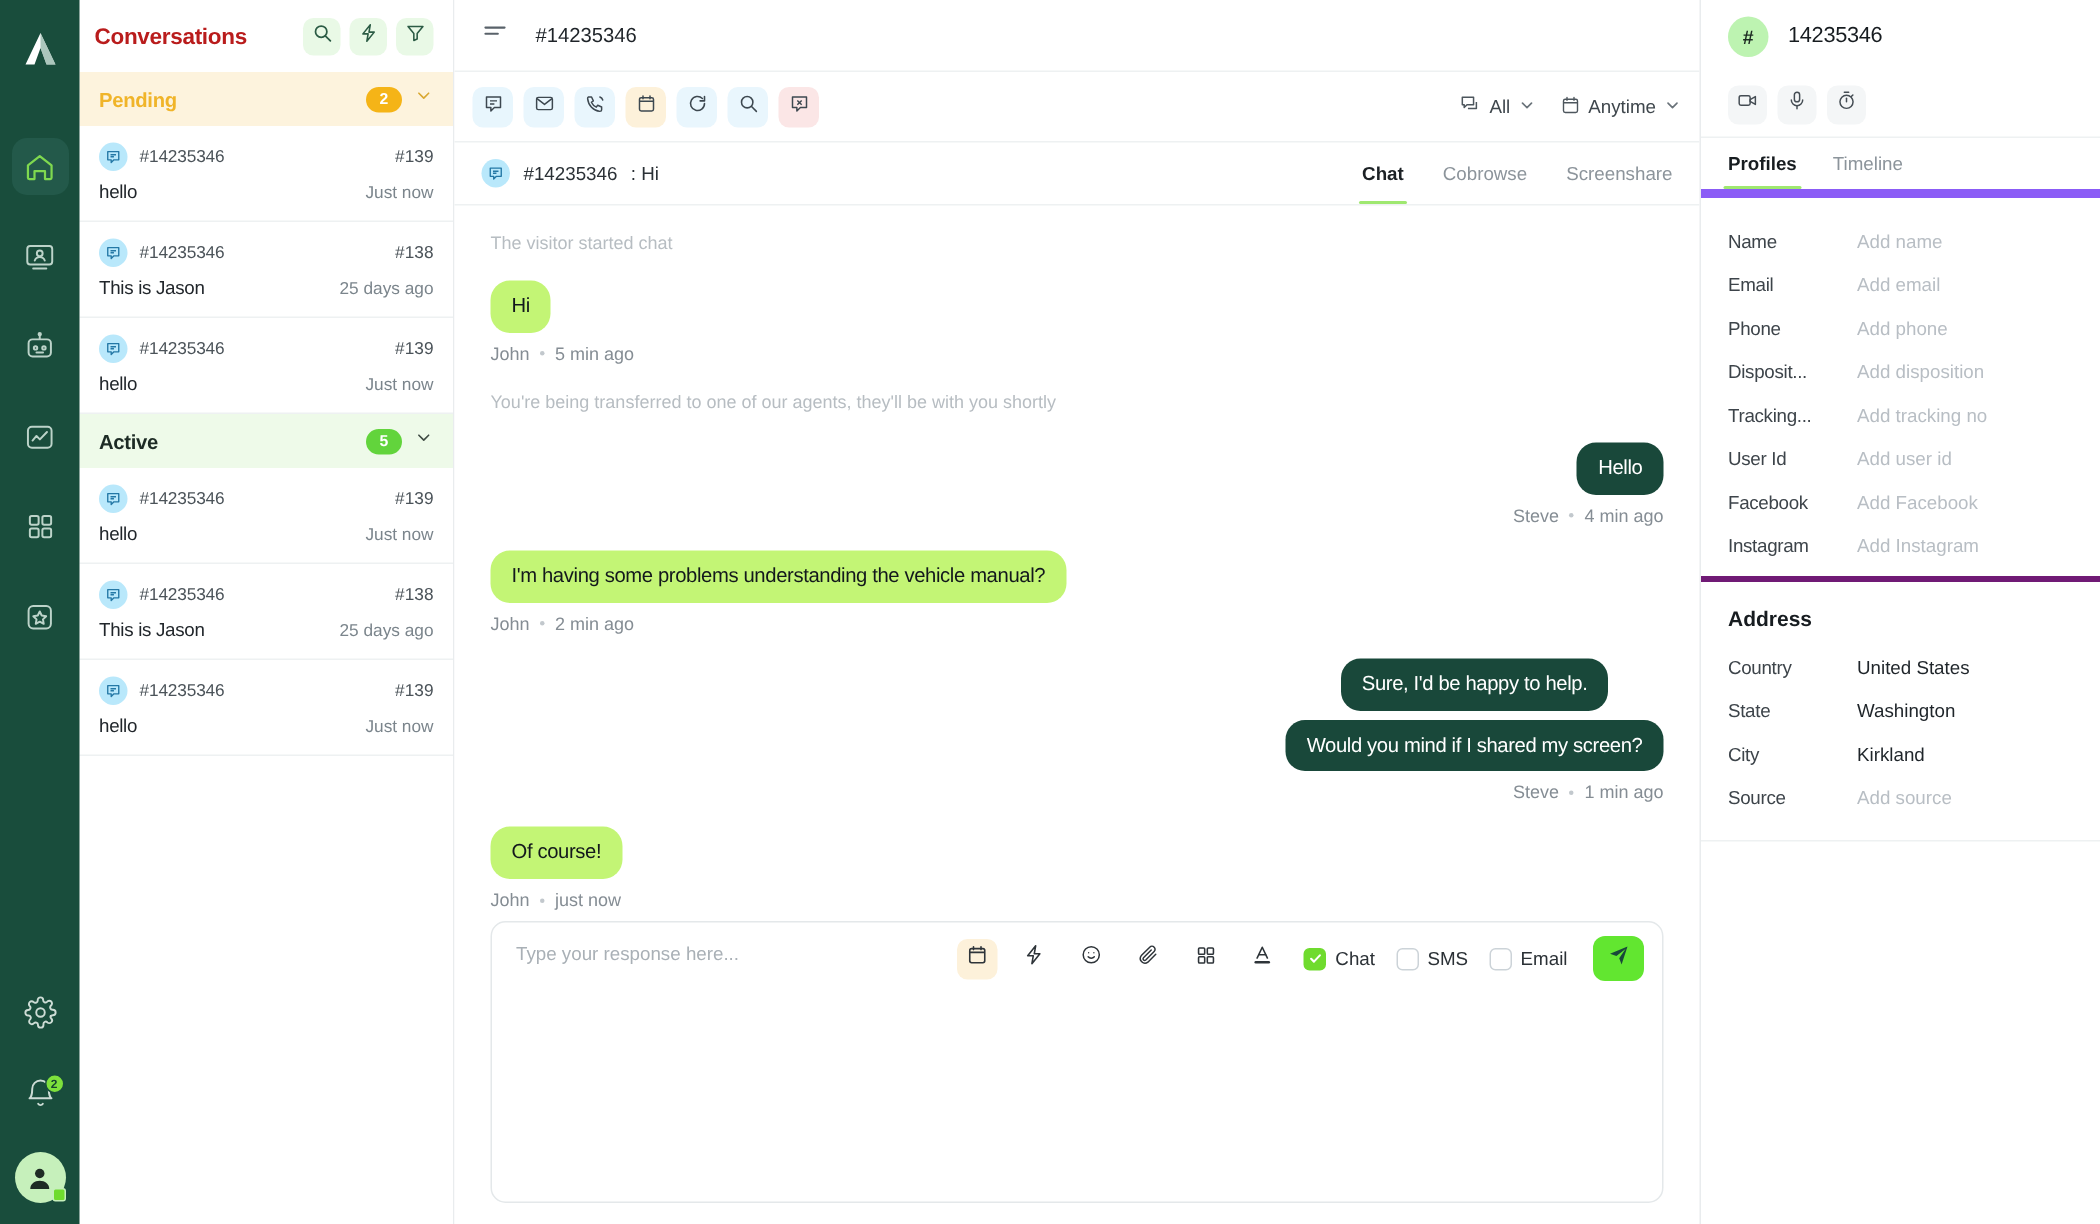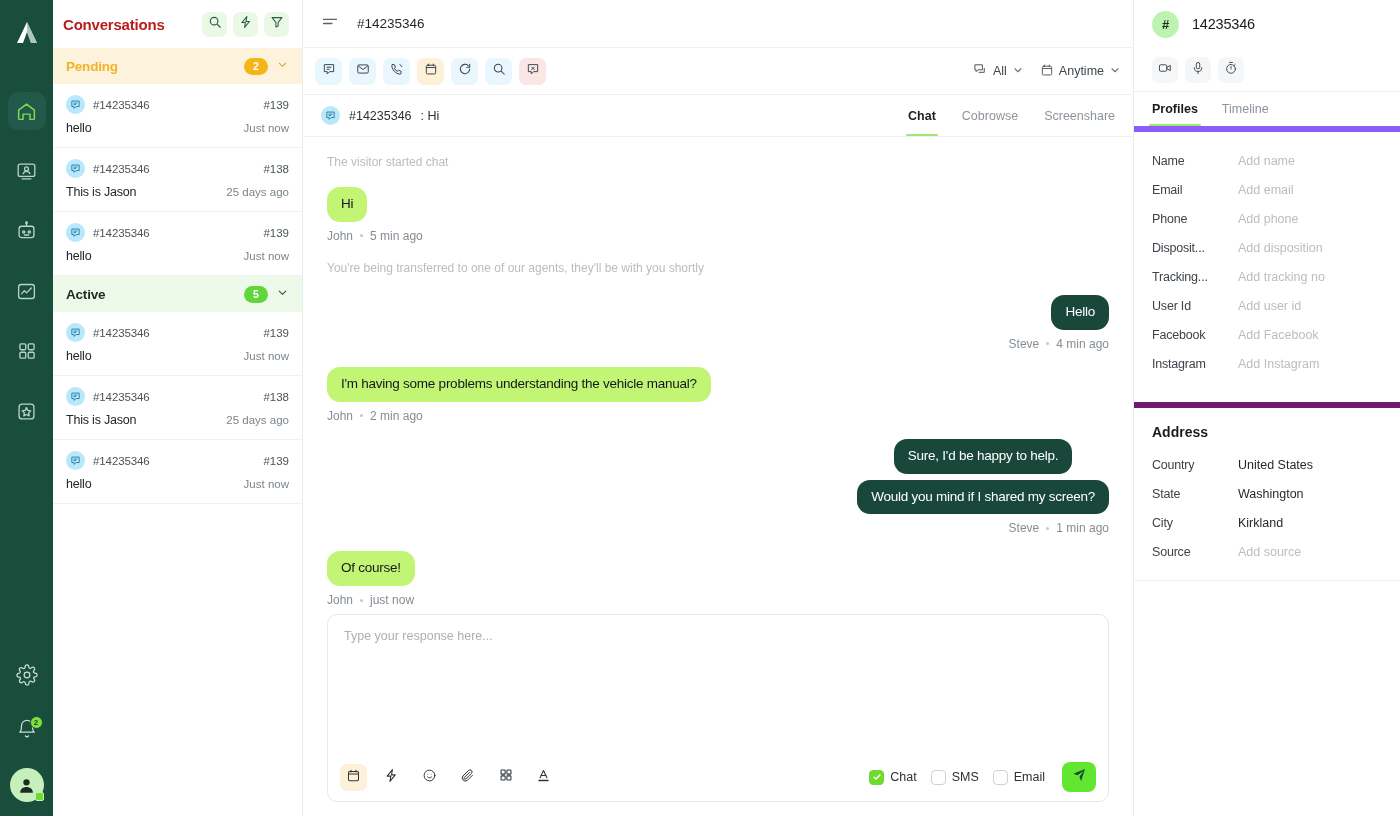--- a/index.html
+++ b/index.html
@@ -150,21 +150,21 @@
   .bubble.in { background: #c3f575; color: #13181c; font-weight: 500; }
   .bubble.out { background: #19483a; color: #ffffff; font-weight: 500; }
   .meta { font-size: 12px; color: #858d94; margin-top: 7px; display: flex; align-items: center; gap: 7px; }
   .meta .dot { width: 3px; height: 3px; border-radius: 50%; background: #c2c8cd; display: inline-block; }
   .bubble-stack { display: flex; flex-direction: column; align-items: center; gap: 6px; }
 
   
   .composer-wrap { padding: 0 24px 14px 24px; }
   .composer {
     border: 1px solid #e4e8ea; border-radius: 10px; background: #fff;
-    height: 188px; display: flex; flex-direction: column; overflow: hidden;
+    height: 188px; display: flex; flex-direction: row; overflow: hidden;
   }
   .composer-text {
     flex: 1; padding: 14px 16px; font-size: 12.5px; color: #a9b0b6;
   }
   .composer-bar { height: 48px; display: flex; align-items: center; padding: 0 12px; gap: 3px; }
   .cbtn {
     width: 27px; height: 27px; border-radius: 7px;
     display: flex; align-items: center; justify-content: center; cursor: pointer;
     margin-right: 8px;
   }
@@ -191,21 +191,21 @@
     display: flex; align-items: center; justify-content: center;
     font-size: 13px; color: #1c2a22; font-weight: bold;
   }
   .rp-id { font-size: 14.5px; color: #171c20; font-weight: 500; letter-spacing: -0.2px;}
   .rp-actions { height: 44px; display: flex; align-items: center; gap: 7px; padding: 0 18px; border-bottom: 1px solid #eef1f2;}
   .rp-act { width: 26px; height: 26px; border-radius: 7px; background: #f4f6f7; display:flex; align-items:center; justify-content:center; cursor:pointer;}
   .rp-tabs { height: 40px; display: flex; align-items: center; gap: 24px; padding: 0 18px; border-bottom: 6px solid #8b5cf6;}
   .rp-tab { font-size: 12.5px; color: #8c949b; height: 100%; display:flex; align-items:center; position:relative; cursor:pointer;}
   .rp-tab.sel { color: #171c20; font-weight: bold; }
   .rp-tab.sel::after { content:''; position:absolute; bottom:0; left:-3px; right:-3px; height:2.5px; background:#9fe870; border-radius:2px;}
-  .rp-fields { padding: 14px 18px 24px 18px; border-bottom: 6px solid #701a75; }
+  .rp-fields { padding: 14px 18px 6px 18px; border-bottom: 4px solid #701a75; }
   .rp-row { display: flex; align-items: center; height: 29px; }
   .rp-key { width: 86px; font-size: 12.5px; color: #3d444a; letter-spacing:-0.2px;}
   .rp-val { font-size: 12.5px; color: #b8bec4; }
   .rp-val.filled { color: #1f252a; font-weight: normal; }
   .rp-section-title { font-size: 14px; font-weight: bold; color: #171c20; padding: 16px 18px 8px 18px; }
   .rp-addr { padding: 2px 18px 14px 18px; border-bottom: 1px solid #eef1f2; }
 </style>
 </head>
 <body>
 

